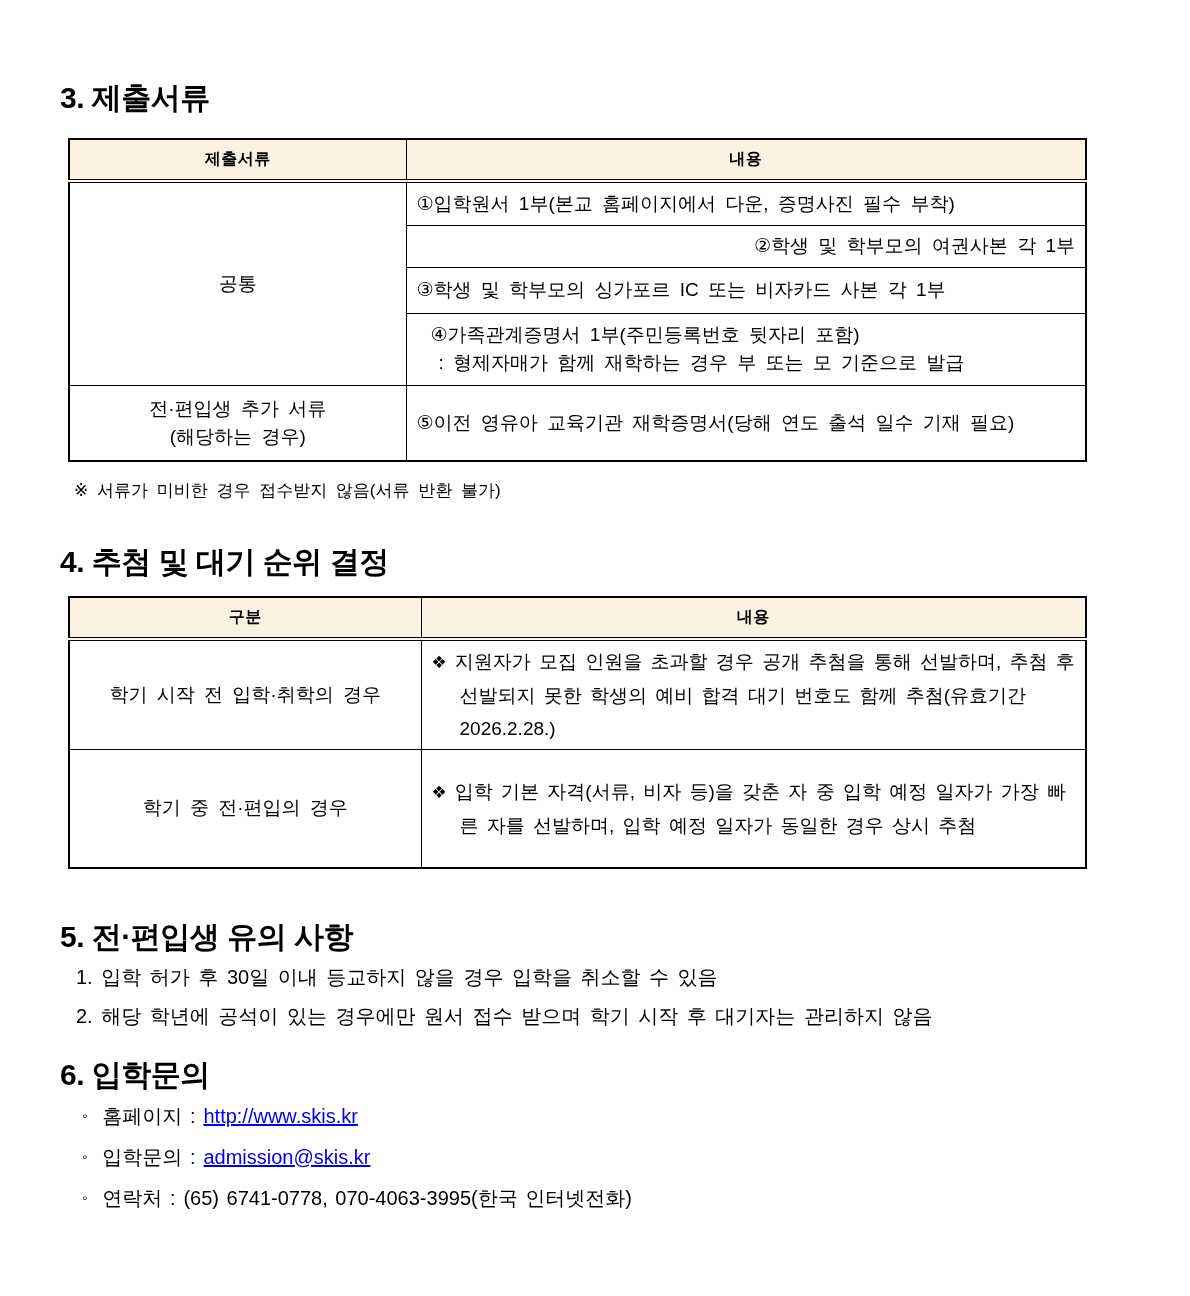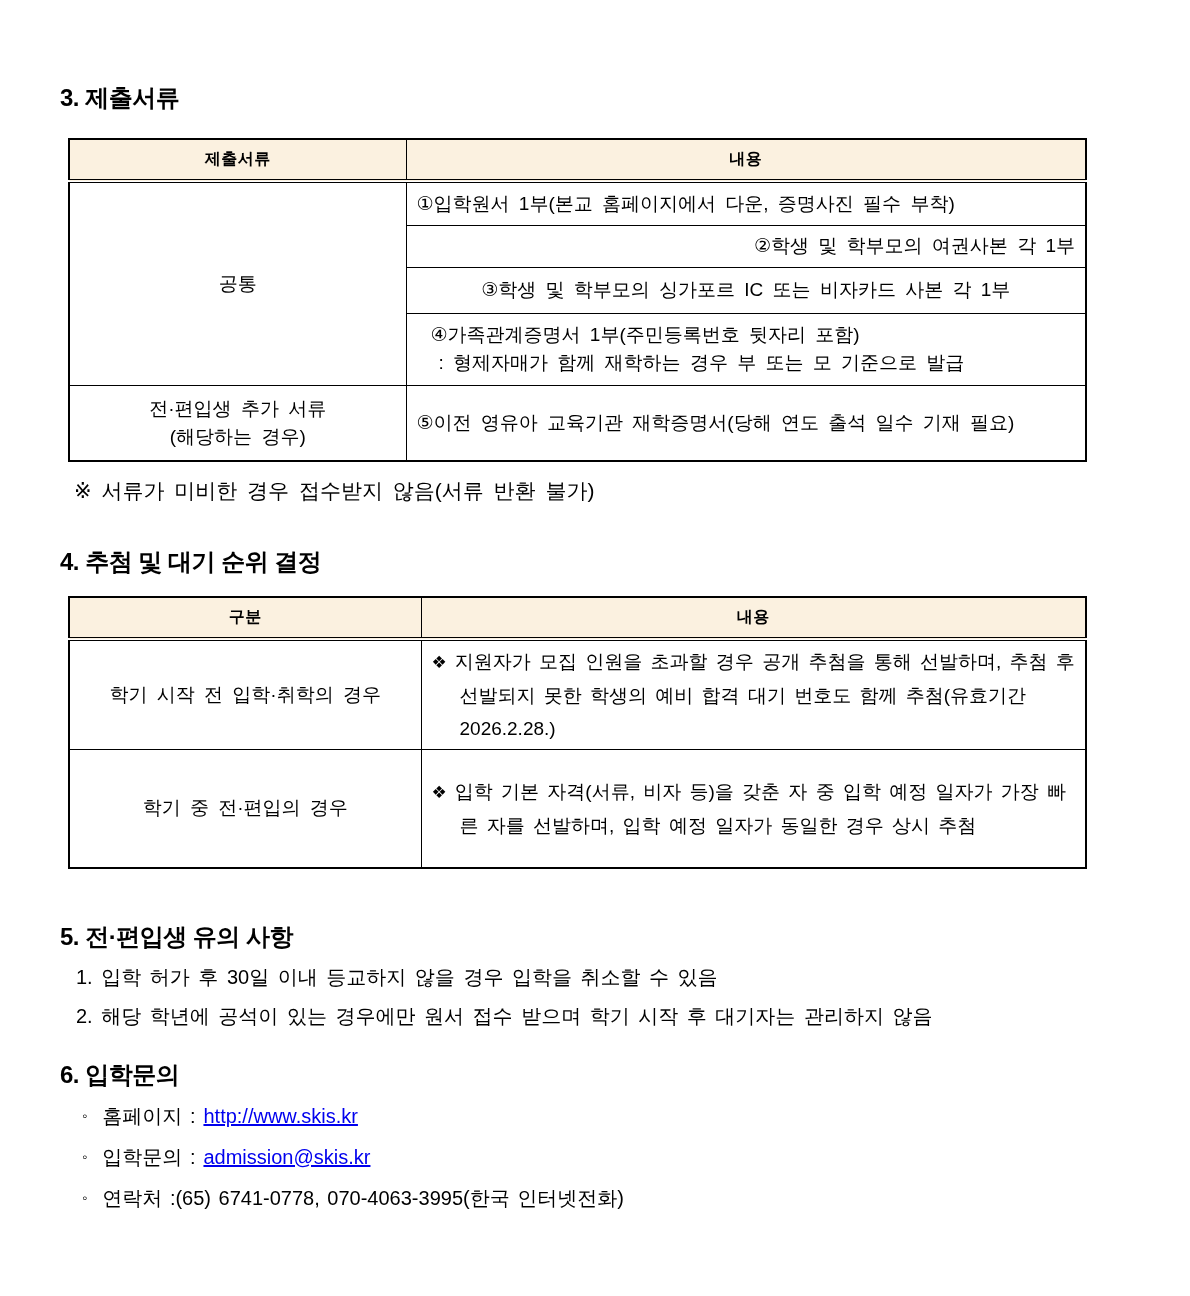--- a/index.html
+++ b/index.html
@@ -13,21 +13,21 @@
     height: 1296px;
     box-sizing: border-box;
     background: #ffffff;
     color: #000000;
     font-family: "Liberation Sans", "DejaVu Sans", sans-serif;
     padding: 84px 105px 0 60px;
     overflow: hidden;
   }
   h2.sec {
     margin: 0;
-    font-size: 24px;
+    font-size: 30px;
     font-weight: bold;
     letter-spacing: -0.5px;
     line-height: 28px;
     color: #000000;
   }
   table.doc {
     border-collapse: collapse;
     table-layout: fixed;
     width: 1017px;
     margin-left: 8px;
@@ -52,27 +52,27 @@
     font-size: 19px;
     word-spacing: 4px;
     line-height: 28px;
   }
   .cell-center {
     text-align: center;
   }
   #table1 { margin-top: 26px; }
   #table1 td.h44 { height: 44px; }
   #table1 td.h42 { height: 42px; text-align: right; }
-  #table1 td.h46 { height: 46px; text-align: center; }
+  #table1 td.h46 { height: 46px; }
   #table1 td.h72 { height: 72px; padding-left: 24px; }
   #table1 td.h76 { height: 76px; }
   .sub-line { padding-left: 8px; }
   .note {
     margin: 16px 0 0 14px;
-    font-size: 21px;
+    font-size: 17px;
     word-spacing: 4px;
     line-height: 26px;
   }
   #heading4 { margin-top: 44px; }
   #table2 { margin-top: 20px; padding-left: 32px; }
   #table2 td.h102 { height: 102px; }
   #table2 td.h118 { height: 118px; }
   .hang {
     padding-left: 28px;
     text-indent: -28px;
@@ -101,21 +101,21 @@
     font-size: 15px;
     margin-right: 15px;
     vertical-align: 2px;
   }
   .contact-item a.link {
     color: #0000ee;
     text-decoration: underline;
     margin-left: 8px;
   }
   .contact-item .cl { margin-right: 0; }
-  .contact-item .ct { }
+  .contact-item .ct { margin-left: 8px; }
 </style>
 </head>
 <body>
 
 <div class="page">
 
   <h2 class="sec" id="heading3">3. 제출서류</h2>
 
   <table class="doc" id="table1">
     <colgroup>

